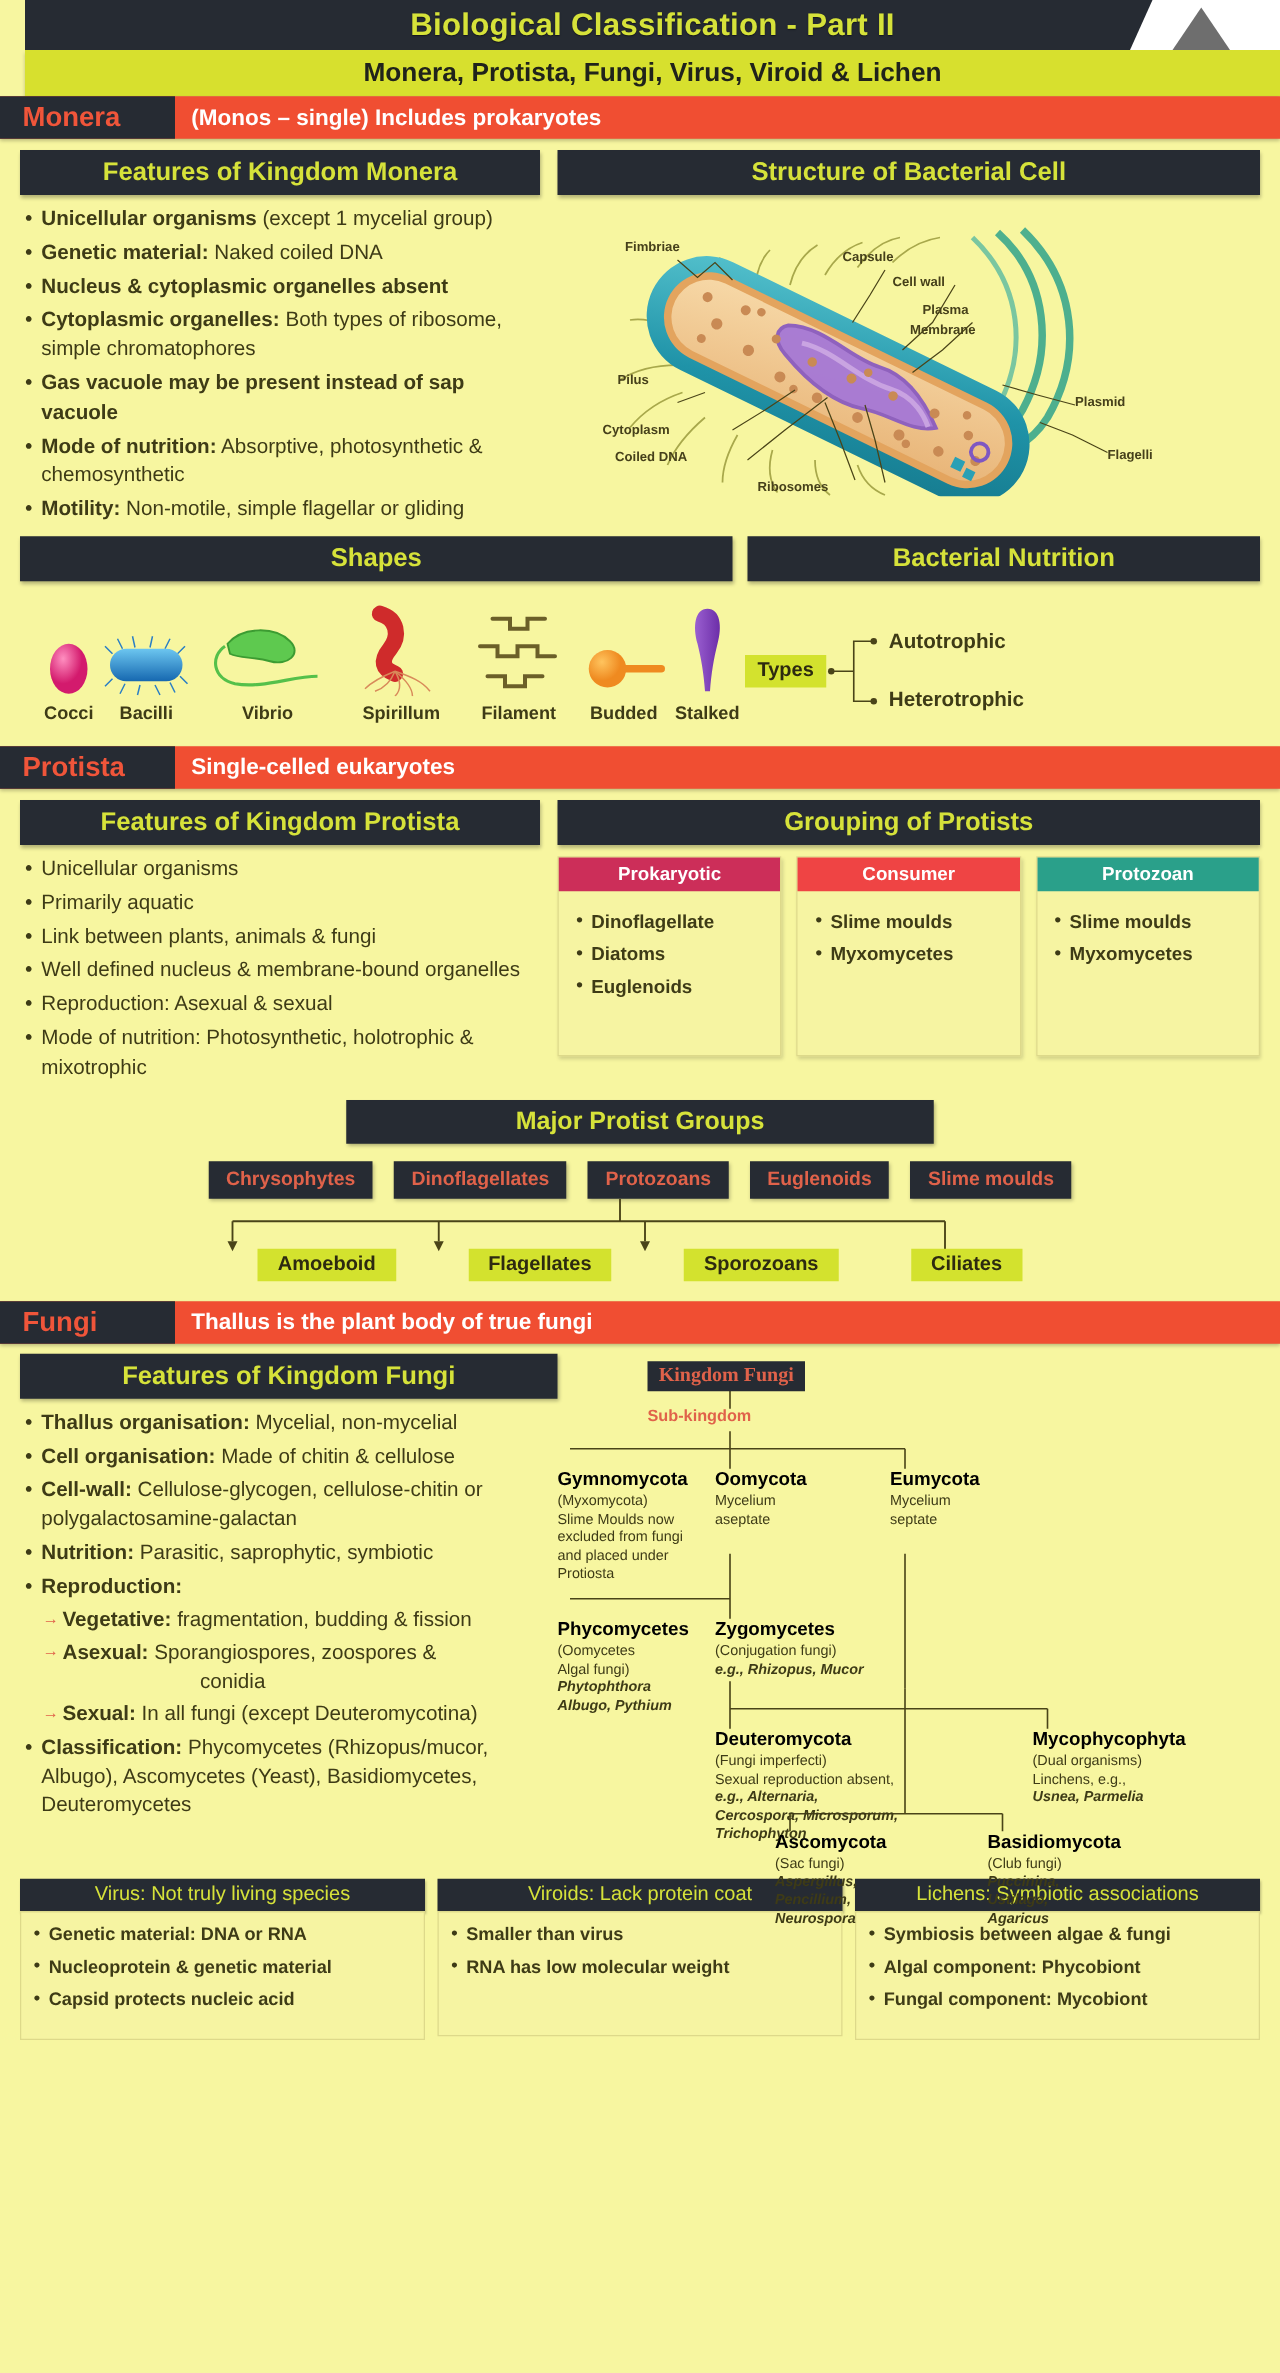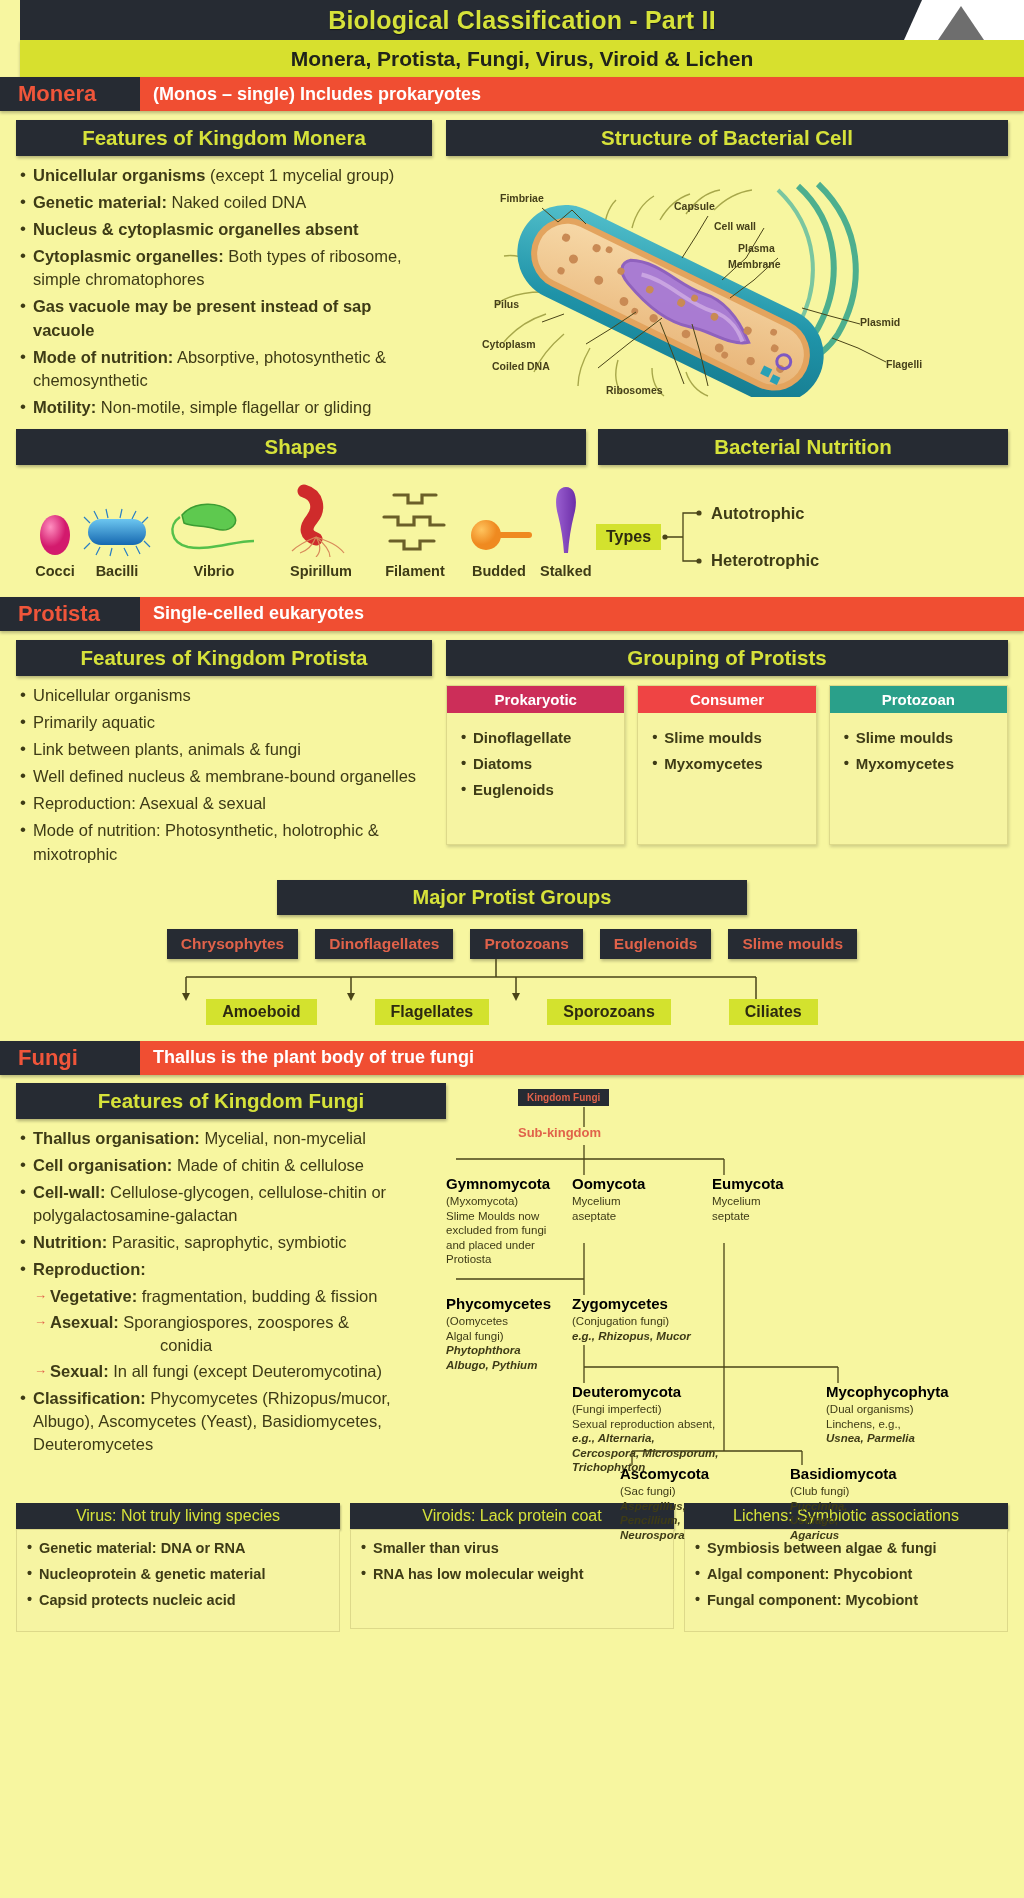--- a/index.html
+++ b/index.html
@@ -221,22 +221,23 @@
     font-size: 11.5px;
     color: #3e3b16;
     line-height: 1.26;
     white-space: nowrap;
   }
   .tree-node .h { font-size: 15px; font-weight: bold; color: #000000; display: block; margin-bottom: 1px; }
   .tree-node .it { font-style: italic; font-weight: bold; }
   .kf-chip {
     position: absolute;
     background: #262b33; color: #e0624a;
-    font-size: 10px; font-weight: bold;
+    font-size: 16px; font-weight: bold;
     padding: 3px 9px;
+    font-family: Liberation Serif, serif;
   }
   .subk-label {
     position: absolute;
     color: #e0624a; font-size: 13px; font-weight: bold;
   }
 
   
   .bottom-row { display: flex; gap: 10px; padding: 6px 16px 14px 16px; }
   .bbox { flex: 1; }
   .bbox-head {

